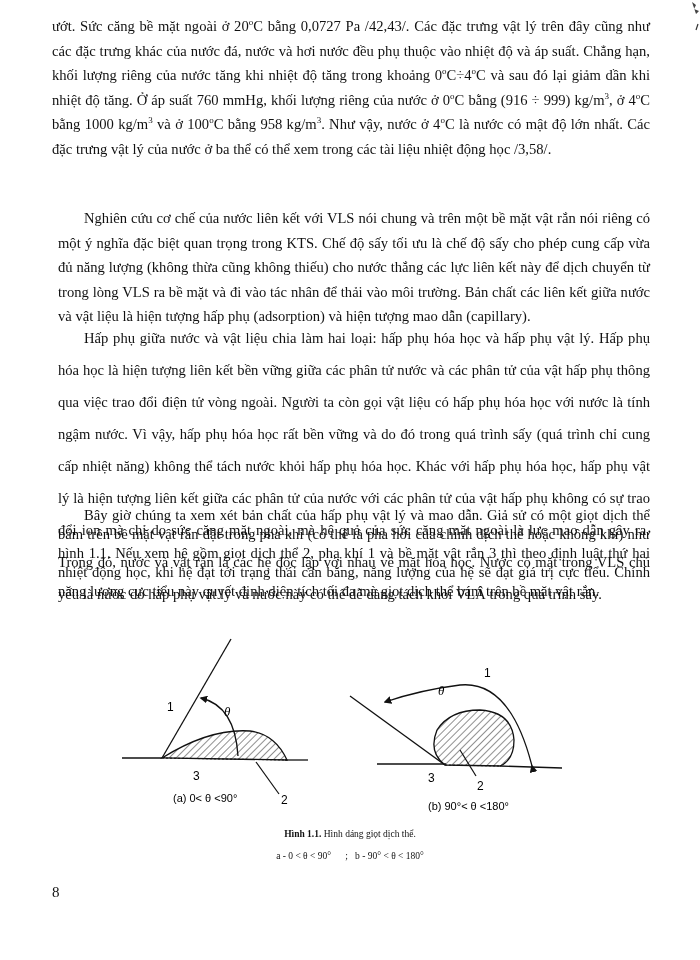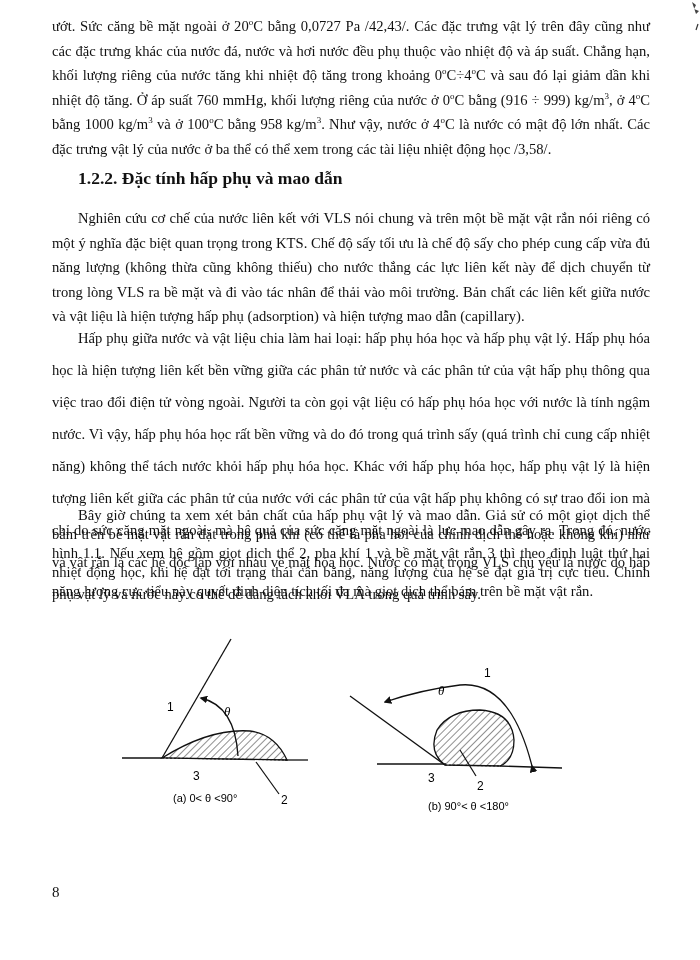--- a/index.html
+++ b/index.html
@@ -1,20 +1,20 @@
 <!DOCTYPE html>
 <html><head>
   <meta charset="utf-8">
   <style>
     html, body { margin: 0; padding: 0; background: #ffffff; }
     body { width: 700px; height: 960px; position: relative; overflow: hidden; color: #111; }
     .page { position: absolute; left: 0; top: 0; width: 700px; height: 960px; }
     .text-block { position: absolute; left: 52px; width: 598px; font-family: "Liberation Serif", serif; font-size: 14.6px; line-height: 24.6px; text-align: justify; }
     .p { margin: 0; text-align: justify; }
-    .indent { text-indent: 26px; }
+    .indent { text-indent: 26px; margin-left: 6px; }
     sup { font-size: 9px; line-height: 0; vertical-align: 6px; }
     .heading { position: absolute; left: 78px; top: 168px; font-family: "Liberation Serif", serif; font-weight: bold; font-size: 17.5px; margin: 0; }
     .figure { position: absolute; left: 0; top: 620px; width: 700px; height: 260px; }
     .caption { position: absolute; left: 0; width: 700px; text-align: center; font-family: "Liberation Serif", serif; font-size: 9.5px; }
     .caption b { font-weight: bold; }
     .pagenum { position: absolute; left: 52px; top: 884px; font-family: "Liberation Serif", serif; font-size: 15px; }
     .scan-mark { position: absolute; right: 0; top: 0; width: 18px; height: 40px; }
   </style>
 </head>
 <body>
@@ -25,21 +25,20 @@
     <path d="M10 2 l4 3 l-2 4 l5 2 l-3 3 z" fill="#444"></path>
     <path d="M14 30 l2 -6" stroke="#333" stroke-width="1.2"></path>
   </svg>
 
   <div class="text-block" style="top:14px;">
     <p class="p">
       <span>ướt. Sức căng bề mặt ngoài ở 20</span><sup>o</sup><span>C bằng 0,0727 Pa /42,43/. Các đặc trưng vật lý trên đây cũng như các đặc trưng khác của nước đá, nước và hơi nước đều phụ thuộc vào nhiệt độ và áp suất. Chẳng hạn, khối lượng riêng của nước tăng khi nhiệt độ tăng trong khoảng 0</span><sup>o</sup><span>C÷4</span><sup>o</sup><span>C và sau đó lại giảm dần khi nhiệt độ tăng. Ở áp suất 760 mmHg, khối lượng riêng của nước ở 0</span><sup>o</sup><span>C bằng (916 ÷ 999) kg/m</span><sup>3</sup><span>, ở 4</span><sup>o</sup><span>C bằng 1000 kg/m</span><sup>3</sup><span> và ở 100</span><sup>o</sup><span>C bằng 958 kg/m</span><sup>3</sup><span>. Như vậy, nước ở 4</span><sup>o</sup><span>C là nước có mật độ lớn nhất. Các đặc trưng vật lý của nước ở ba thể có thể xem trong các tài liệu nhiệt động học /3,58/.</span>
     </p>
   </div>
 
-  <h2 class="heading">1.2.2. Đặc tính hấp phụ và mao dẫn</h2>
 
   <div class="text-block" style="top:206px;">
     <p class="p indent">Nghiên cứu cơ chế của nước liên kết với VLS nói chung và trên một bề mặt vật rắn nói riêng có một ý nghĩa đặc biệt quan trọng trong KTS. Chế độ sấy tối ưu là chế độ sấy cho phép cung cấp vừa đủ năng lượng (không thừa cũng không thiếu) cho nước thắng các lực liên kết này để dịch chuyển từ trong lòng VLS ra bề mặt và đi vào tác nhân để thải vào môi trường. Bản chất các liên kết giữa nước và vật liệu là hiện tượng hấp phụ (adsorption) và hiện tượng mao dẫn (capillary).</p>
   </div>
 
   <div class="text-block" style="top:322px; line-height:32px;">
     <p class="p indent">Hấp phụ giữa nước và vật liệu chia làm hai loại: hấp phụ hóa học và hấp phụ vật lý. Hấp phụ hóa học là hiện tượng liên kết bền vững giữa các phân tử nước và các phân tử của vật hấp phụ thông qua việc trao đổi điện tử vòng ngoài. Người ta còn gọi vật liệu có hấp phụ hóa học với nước là tính ngậm nước. Vì vậy, hấp phụ hóa học rất bền vững và do đó trong quá trình sấy (quá trình chỉ cung cấp nhiệt năng) không thể tách nước khỏi hấp phụ hóa học. Khác với hấp phụ hóa học, hấp phụ vật lý là hiện tượng liên kết giữa các phân tử của nước với các phân tử của vật hấp phụ không có sự trao đổi ion mà chỉ do sức căng mặt ngoài, mà hệ quả của sức căng mặt ngoài là lực mao dẫn gây ra. Trong đó, nước và vật rắn là các hệ độc lập với nhau về mặt hóa học. Nước có mặt trong VLS chủ yếu là nước do hấp phụ vật lý và nước này có thể dễ dàng tách khỏi VLÂ trong quá trình sấy.</p>
   </div>
 
   <div class="text-block" style="top:506px; line-height:19px;">
@@ -82,15 +81,19 @@
         <line x1="460" y1="750" x2="476" y2="776" stroke="#111" stroke-width="1.2"></line>
         <text x="484" y="677" font-family="Liberation Sans, sans-serif" font-size="12">1</text>
         <text x="438" y="695" font-family="Liberation Serif, serif" font-style="italic" font-size="13">θ</text>
         <text x="428" y="782" font-family="Liberation Sans, sans-serif" font-size="12">3</text>
         <text x="477" y="790" font-family="Liberation Sans, sans-serif" font-size="12">2</text>
         <text x="428" y="810" font-family="Liberation Sans, sans-serif" font-size="11">(b) 90°&lt;  θ  &lt;180°</text>
       </g>
     </svg>
   </div>
 
+  <div class="caption" style="top:829px;">
+    <b>Hình 1.1.</b><span> Hình dáng giọt dịch thể.</span>
+  </div>
+  <div class="caption" style="top:851px; white-space:pre;">a - 0 &lt; θ &lt; 90°      ;   b - 90° &lt; θ &lt; 180°</div>
 
   <div class="pagenum">8</div>
 </div>
 
 </body></html>

